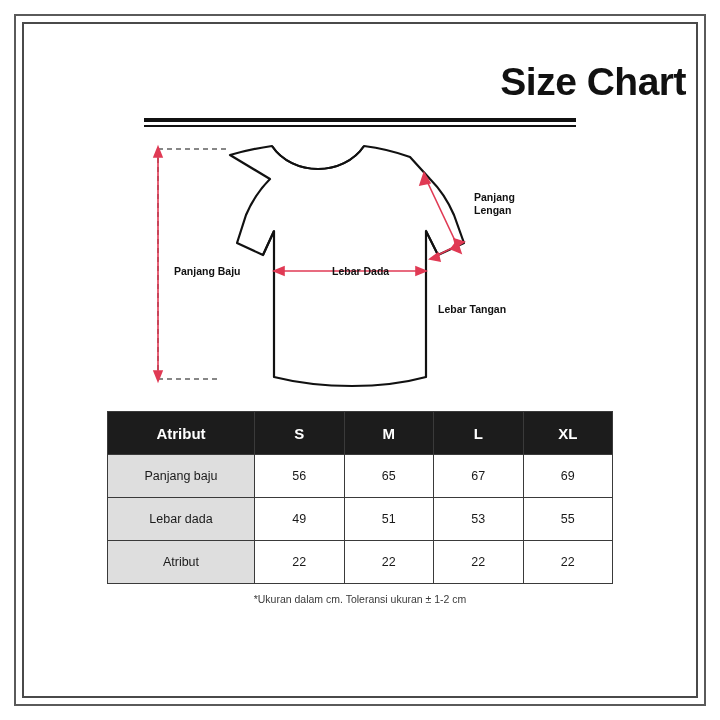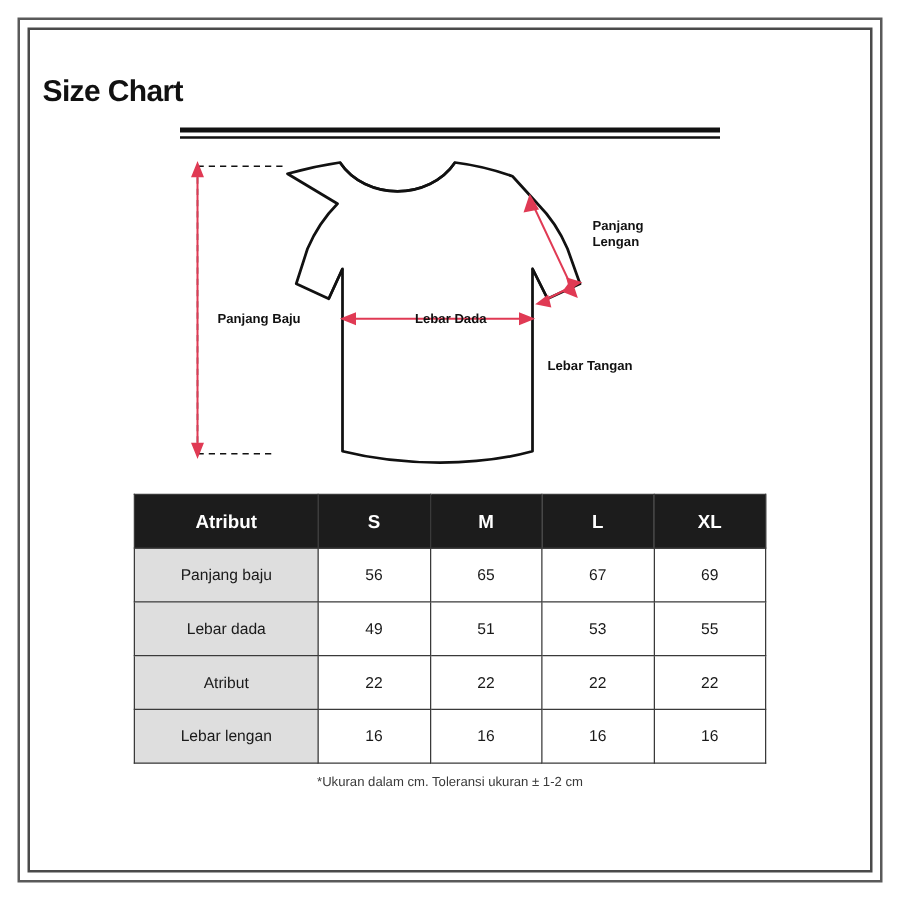--- a/index.html
+++ b/index.html
@@ -42,22 +42,22 @@
   }
   .content {
     position: absolute;
     left: 34px;
     top: 34px;
     right: 34px;
     bottom: 34px;
     box-sizing: border-box;
   }
   .title {
-    text-align: left;
-    font-size: 24px;
+    text-align: right;
+    font-size: 39px;
     font-weight: bold;
     letter-spacing: -0.5px;
     margin-top: 26px;
     color: #111111;
   }
   .title-rules {
     width: 432px;
     margin: 14px auto 0 auto;
   }
   .rule-thick {
@@ -238,26 +238,19 @@
           <td>53</td>
           <td>55</td>
         </tr>
         <tr>
           <td class="attr-cell">Atribut</td>
           <td>22</td>
           <td>22</td>
           <td>22</td>
           <td>22</td>
         </tr>
-        <tr>
-          <td class="attr-cell">Lebar lengan</td>
-          <td>16</td>
-          <td>16</td>
-          <td>16</td>
-          <td>16</td>
-        </tr>
       </tbody>
     </table>
 
     <div class="footnote">*Ukuran dalam cm. Toleransi ukuran ± 1-2 cm</div>
 
   </div>
 </div>
 
 </body></html>

